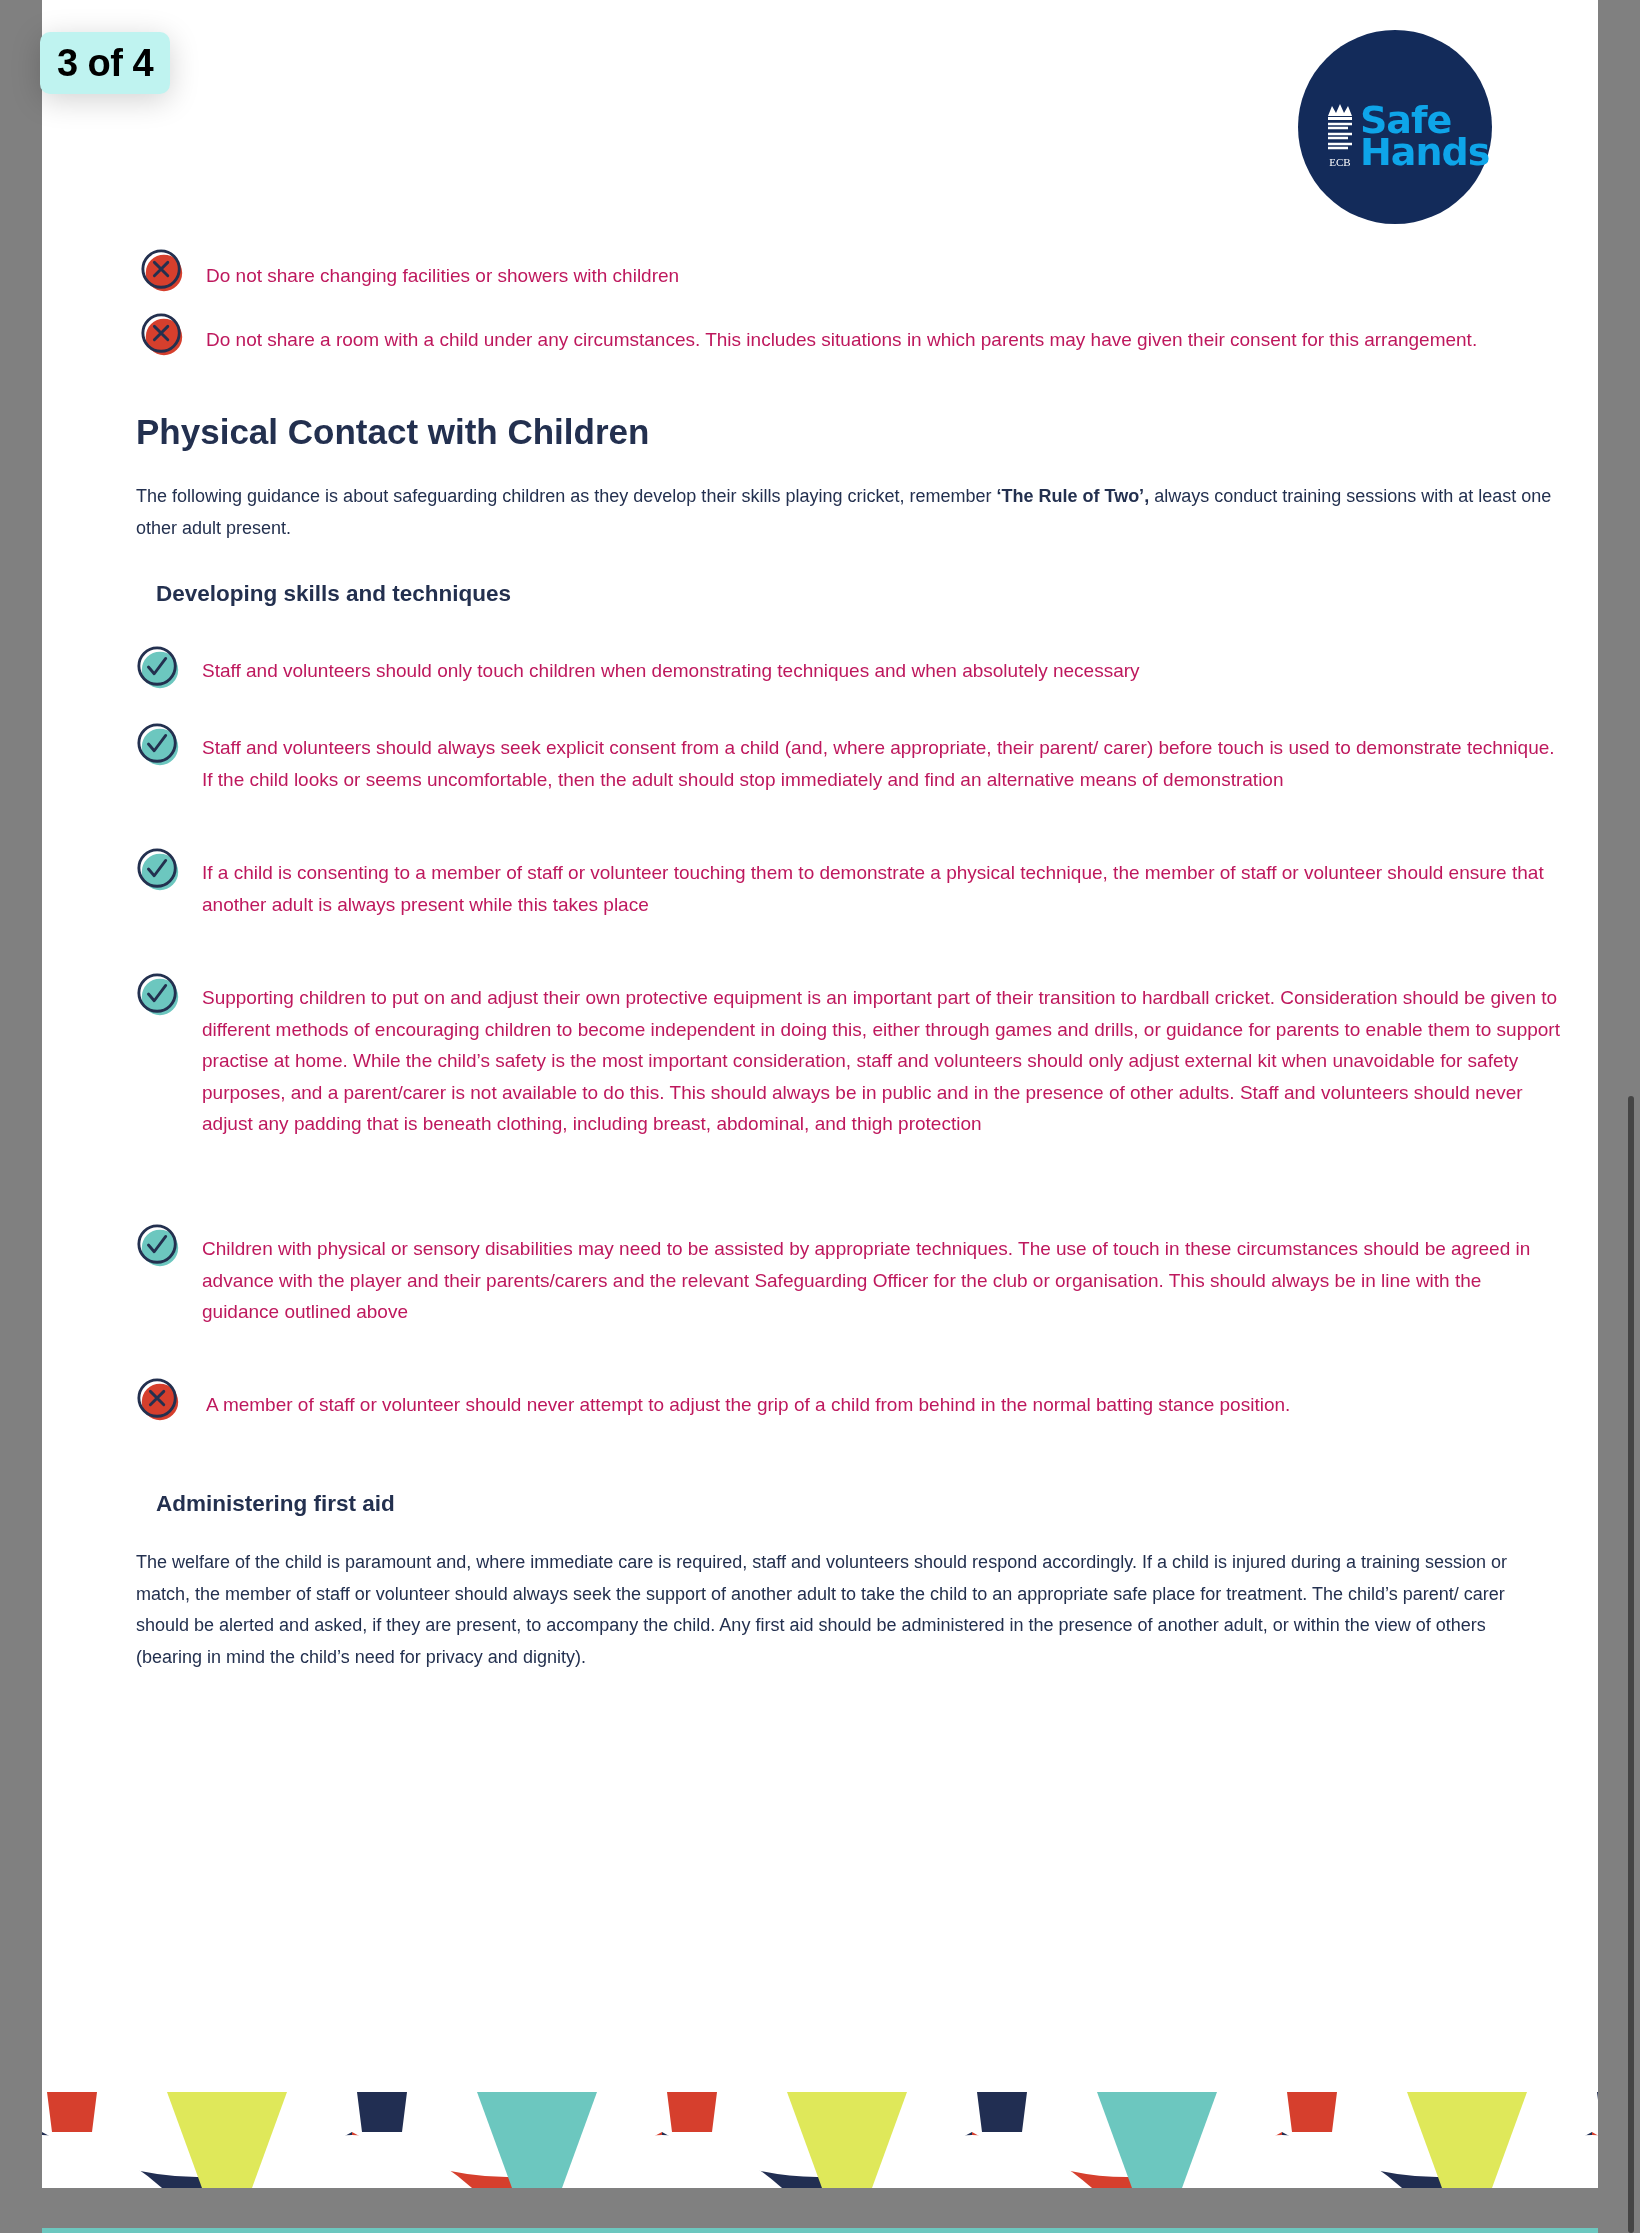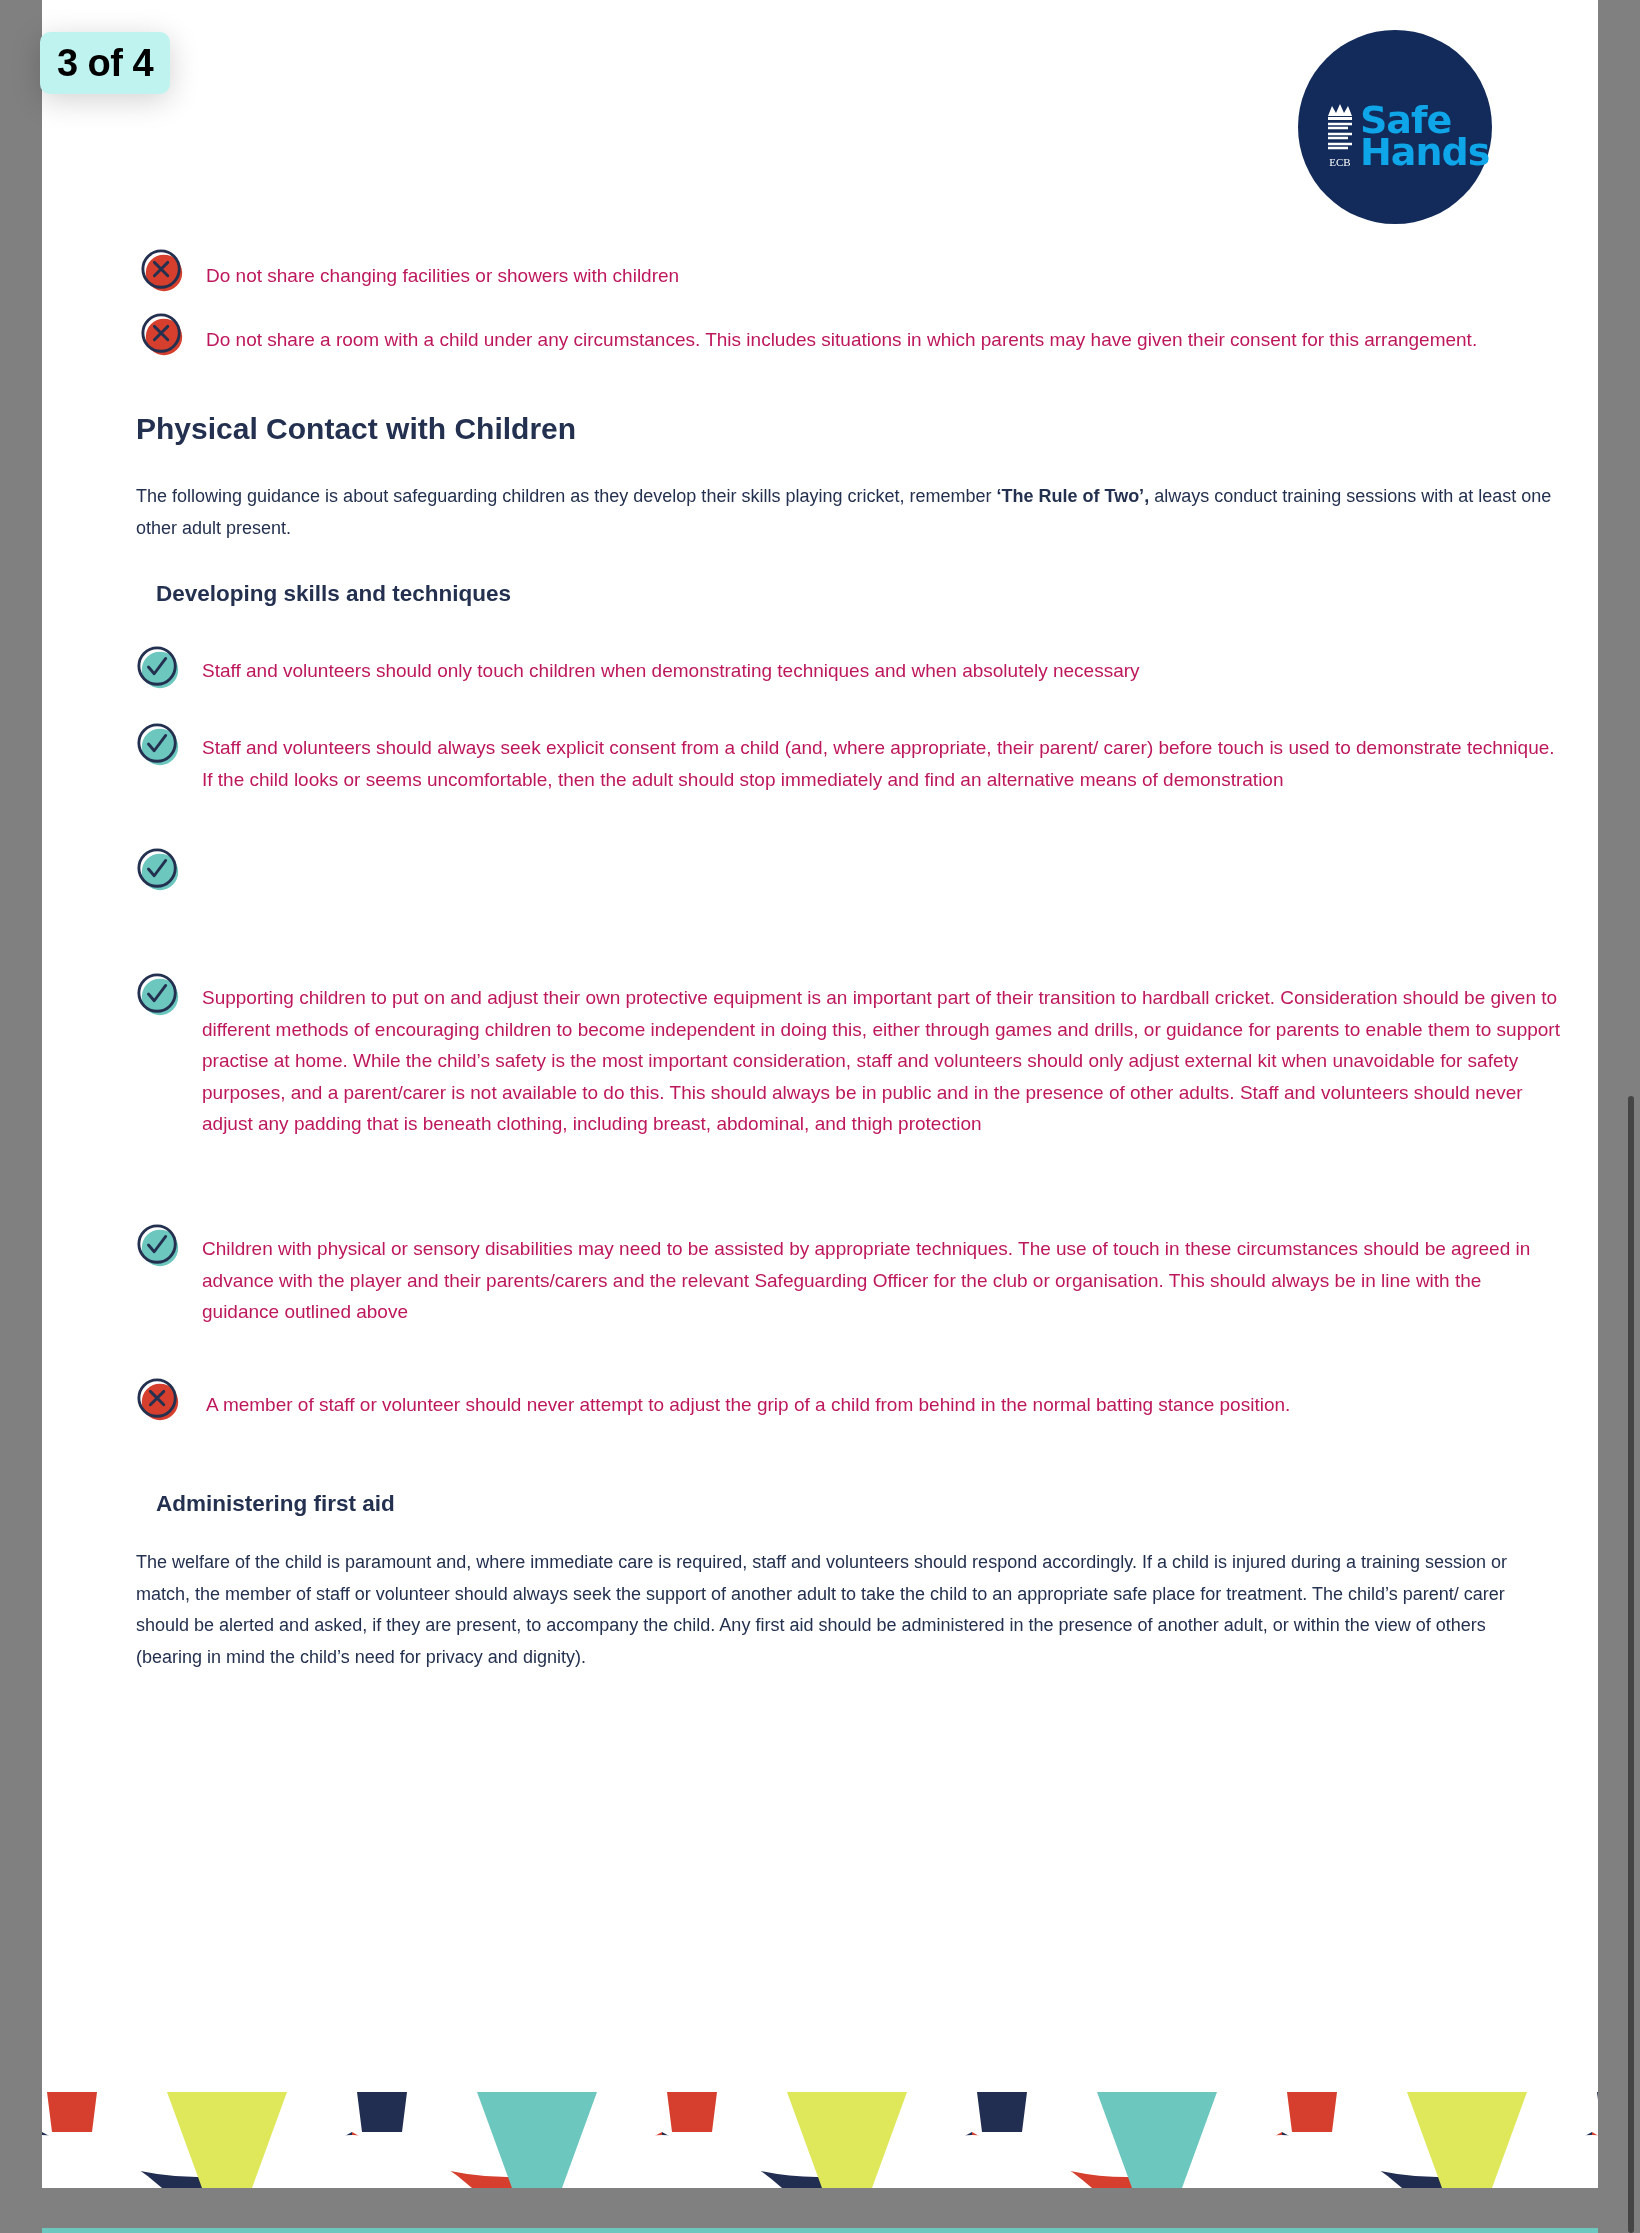--- a/index.html
+++ b/index.html
@@ -48,21 +48,21 @@
   .item {
     position: absolute; left: 66px; width: 1360px;
     font-size: 19px; line-height: 31.5px; color: #be185d;
     font-family: "Liberation Sans", sans-serif;
   }
   .item.x-item { left: 70px; }
   .ico {
     position: absolute; width: 46px; height: 46px;
   }
   h2 {
-    position: absolute; left: 0; margin: 0; font-size: 30px; font-weight: bold; color: #23304f;
+    position: absolute; left: 0; margin: 0; font-size: 35px; font-weight: bold; color: #23304f;
     font-family: "Liberation Sans", sans-serif;
   }
   h3 {
     position: absolute; left: 16px; margin: 4px; font-size: 22.5px; font-weight: bold; color: #23304f;
     font-family: "Liberation Sans", sans-serif;
   }
   .para {
     position: absolute; left: 0; width: 1420px;
     font-size: 18px; line-height: 31.5px; color: #23304f;
     font-family: "Liberation Sans", sans-serif;
@@ -143,20 +143,21 @@
     <div class="item" style="top:732px;">
       <svg class="ico" style="left:-66px;top:-10px" viewBox="0 0 48 48">
           <use href="#check-glyph"></use>
         </svg>
       <span>Staff and volunteers should always seek explicit consent from a child (and, where appropriate, their parent/ carer) before touch is used to demonstrate technique. If the child looks or seems uncomfortable, then the adult should stop immediately and find an alternative means of demonstration</span>
     </div>
     <div class="item" style="top:857px;">
       <svg class="ico" style="left:-66px;top:-10px" viewBox="0 0 48 48">
           <use href="#check-glyph"></use>
         </svg>
+      <span>If a child is consenting to a member of staff or volunteer touching them to demonstrate a physical technique, the member of staff or volunteer should ensure that another adult is always present while this takes place</span>
     </div>
     <div class="item" style="top:982px;">
       <svg class="ico" style="left:-66px;top:-10px" viewBox="0 0 48 48">
           <use href="#check-glyph"></use>
         </svg>
       <span>Supporting children to put on and adjust their own protective equipment is an important part of their transition to hardball cricket. Consideration should be given to different methods of encouraging children to become independent in doing this, either through games and drills, or guidance for parents to enable them to support practise at home. While the child’s safety is the most important consideration, staff and volunteers should only adjust external kit when unavoidable for safety purposes, and a parent/carer is not available to do this. This should always be in public and in the presence of other adults. Staff and volunteers should never adjust any padding that is beneath clothing, including breast, abdominal, and thigh protection</span>
     </div>
     <div class="item" style="top:1233px;">
       <svg class="ico" style="left:-66px;top:-10px" viewBox="0 0 48 48">
           <use href="#check-glyph"></use>

